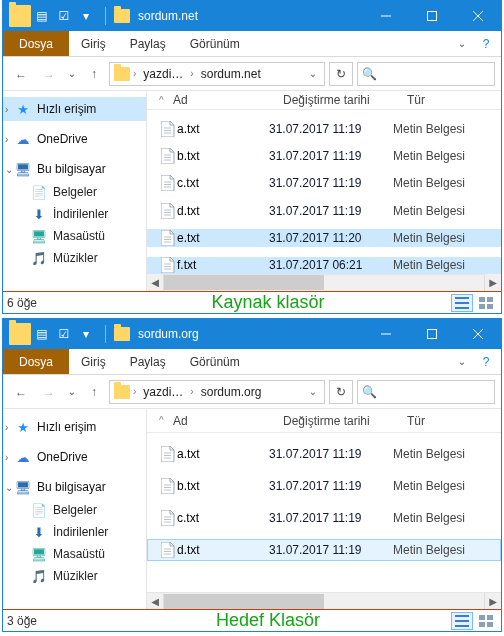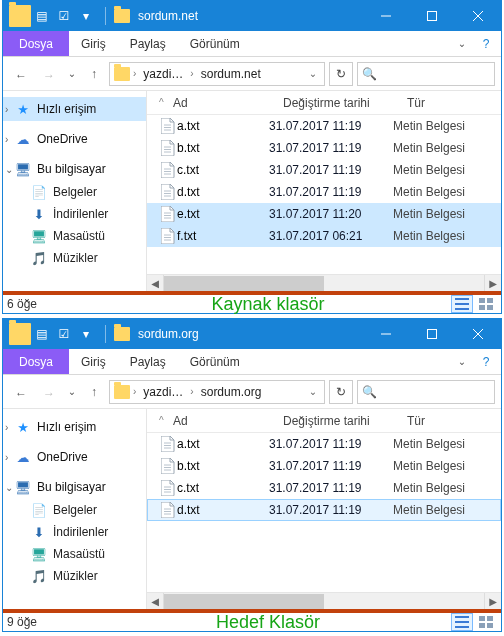--- a/index.html
+++ b/index.html
@@ -14,21 +14,21 @@
   .tb-folder-icon { width: 16px; height: 14px; background: #ffd766; border-radius: 1px; position: relative; display: inline-block; }
   .tb-folder-icon::before { content: ""; position: absolute; left: 0; top: -3px; width: 7px; height: 3px; background: #ffd766; border-radius: 1px 1px 0 0; }
   .tb-divider { width: 1px; height: 18px; background: rgba(255,255,255,.45); margin: 0 4px; }
   .tb-title { padding-left: 4px; flex: 0 0 auto; }
   .tb-spacer { flex: 1; }
   .tb-btn { width: 46px; height: 30px; display: inline-flex; align-items: center; justify-content: center; color: #fff; font-size: 14px; }
 
   
   .ribbon { height: 26px; background: #fff; display: flex; align-items: stretch; border-bottom: 1px solid #d9d9d9; font-size: 12px; position: relative; }
   .ribbon .tab { padding: 0 12px; display: flex; align-items: center; color: #333; }
-  .ribbon .tab.file { background: #8b5cf6; color: #fff; padding: 0 16px; }
+  .ribbon .tab.file { background: #a16207; color: #fff; padding: 0 16px; }
   .ribbon .expand { position: absolute; right: 6px; top: 0; bottom: 0; display: flex; align-items: center; gap: 6px; color: #555; }
   .ribbon .expand span { width: 18px; text-align: center; }
 
   
   .navrow { height: 34px; background: #fff; display: flex; align-items: center; gap: 4px; padding: 0 6px; border-bottom: 1px solid #e5e5e5; font-size: 12px; }
   .nav-arrow { width: 24px; height: 24px; display: flex; align-items: center; justify-content: center; color: #555; border-radius: 2px; }
   .nav-arrow.disabled { color: #bbb; }
   .nav-up { width: 22px; height: 22px; display: flex; align-items: center; justify-content: center; color: #555; }
   .address { flex: 1; height: 24px; border: 1px solid #ccc; display: flex; align-items: center; padding: 0 2px 0 4px; gap: 2px; }
   .address .mini-folder { width: 16px; height: 14px; background: #ffd766; border-radius: 1px; position: relative; flex: 0 0 auto; }
@@ -55,35 +55,35 @@
   .desk { color: #26a69a; }
   .music { color: #1e7fd0; }
   .tree-caret { position: absolute; left: 2px; font-size: 10px; color: #666; }
 
   .content { flex: 1; display: flex; flex-direction: column; font-size: 12px; overflow: hidden; }
   .cols { display: flex; height: 24px; align-items: center; border-bottom: 1px solid #eaeaea; color: #444; padding-left: 12px; }
   .cols .c-up { width: 14px; color: #888; font-size: 10px; }
   .cols .c-name { width: 110px; }
   .cols .c-date { width: 124px; }
   .cols .c-type { flex: 1; }
-  .filerow { display: flex; align-items: center; height: 22px; padding-left: 12px; }
+  .filerow { display: flex; align-items: center; height: 22px; padding-left: 12px; margin-top: 10px; }
   .filerow.sel { background: #cce8ff; }
   .filerow.focus { outline: 1px solid #99d1ff; outline-offset: -1px; background: #e5f3ff; }
   .filerow .fi { width: 18px; display: flex; align-items: center; justify-content: center; }
   .filerow .fi svg { display: block; }
   .filerow .fn { width: 92px; }
   .filerow .fd { width: 124px; color: #0f172a; }
   .filerow .ft { flex: 1; color: #444; }
   .hscroll { height: 17px; border-top: 1px solid #e5e5e5; background: #f0f0f0; display: flex; align-items: center; }
   .hscroll .arrow { width: 17px; height: 17px; display:flex; align-items:center; justify-content:center; font-size:10px; color:#666; background:#f0f0f0; border-right:1px solid #ddd; }
   .hscroll .arrow.r { border-right:none; border-left:1px solid #ddd; margin-left:auto; }
   .hscroll .thumb { width: 160px; height: 15px; background: #cdcdcd; margin-left: 0; }
 
   
-  .status { height: 22px; border-top: 4px solid #c2410c; display: flex; align-items: center; font-size: 12px; padding: 0 4px; justify-content: center; }
+  .status { height: 22px; border-top: 1px solid #c2410c; display: flex; align-items: center; font-size: 12px; padding: 0 4px; justify-content: center; }
   .status .count { color: #333; width: 80px; }
   .status .label { flex: 1; text-align: center; color: #17a517; font-size: 18px; }
   .status .view-btn { width: 22px; height: 18px; border: 1px solid transparent; margin-left: 2px; display:flex; align-items:center; justify-content:center; }
   .status .view-btn.active { border-color: #7abaff; background: #e5f3ff; }
   .status .view-btn svg { display:block; }
 
   .gap { height: 4px; }
 </style>
 </head>
 <body>
@@ -480,21 +480,21 @@
         <div style="flex:1"></div>
         <div class="hscroll">
           <div class="arrow">◀</div>
           <div class="thumb"></div>
           <div class="arrow r">▶</div>
         </div>
       </div>
     </div>
 
     <div class="status">
-      <span class="count">9 öğe</span>
+      <span class="count">3 öğe</span>
       <span class="label">Hedef Klasör</span>
       <span class="view-btn active">
           <svg width="14" height="12" viewBox="0 0 14 12">
     <rect x="0" y="0" width="14" height="2" fill="#3a7bd5"></rect>
     <rect x="0" y="5" width="14" height="2" fill="#3a7bd5"></rect>
     <rect x="0" y="10" width="14" height="2" fill="#3a7bd5"></rect>
   </svg>
         </span>
       <span class="view-btn">
           <svg width="14" height="12" viewBox="0 0 14 12">

